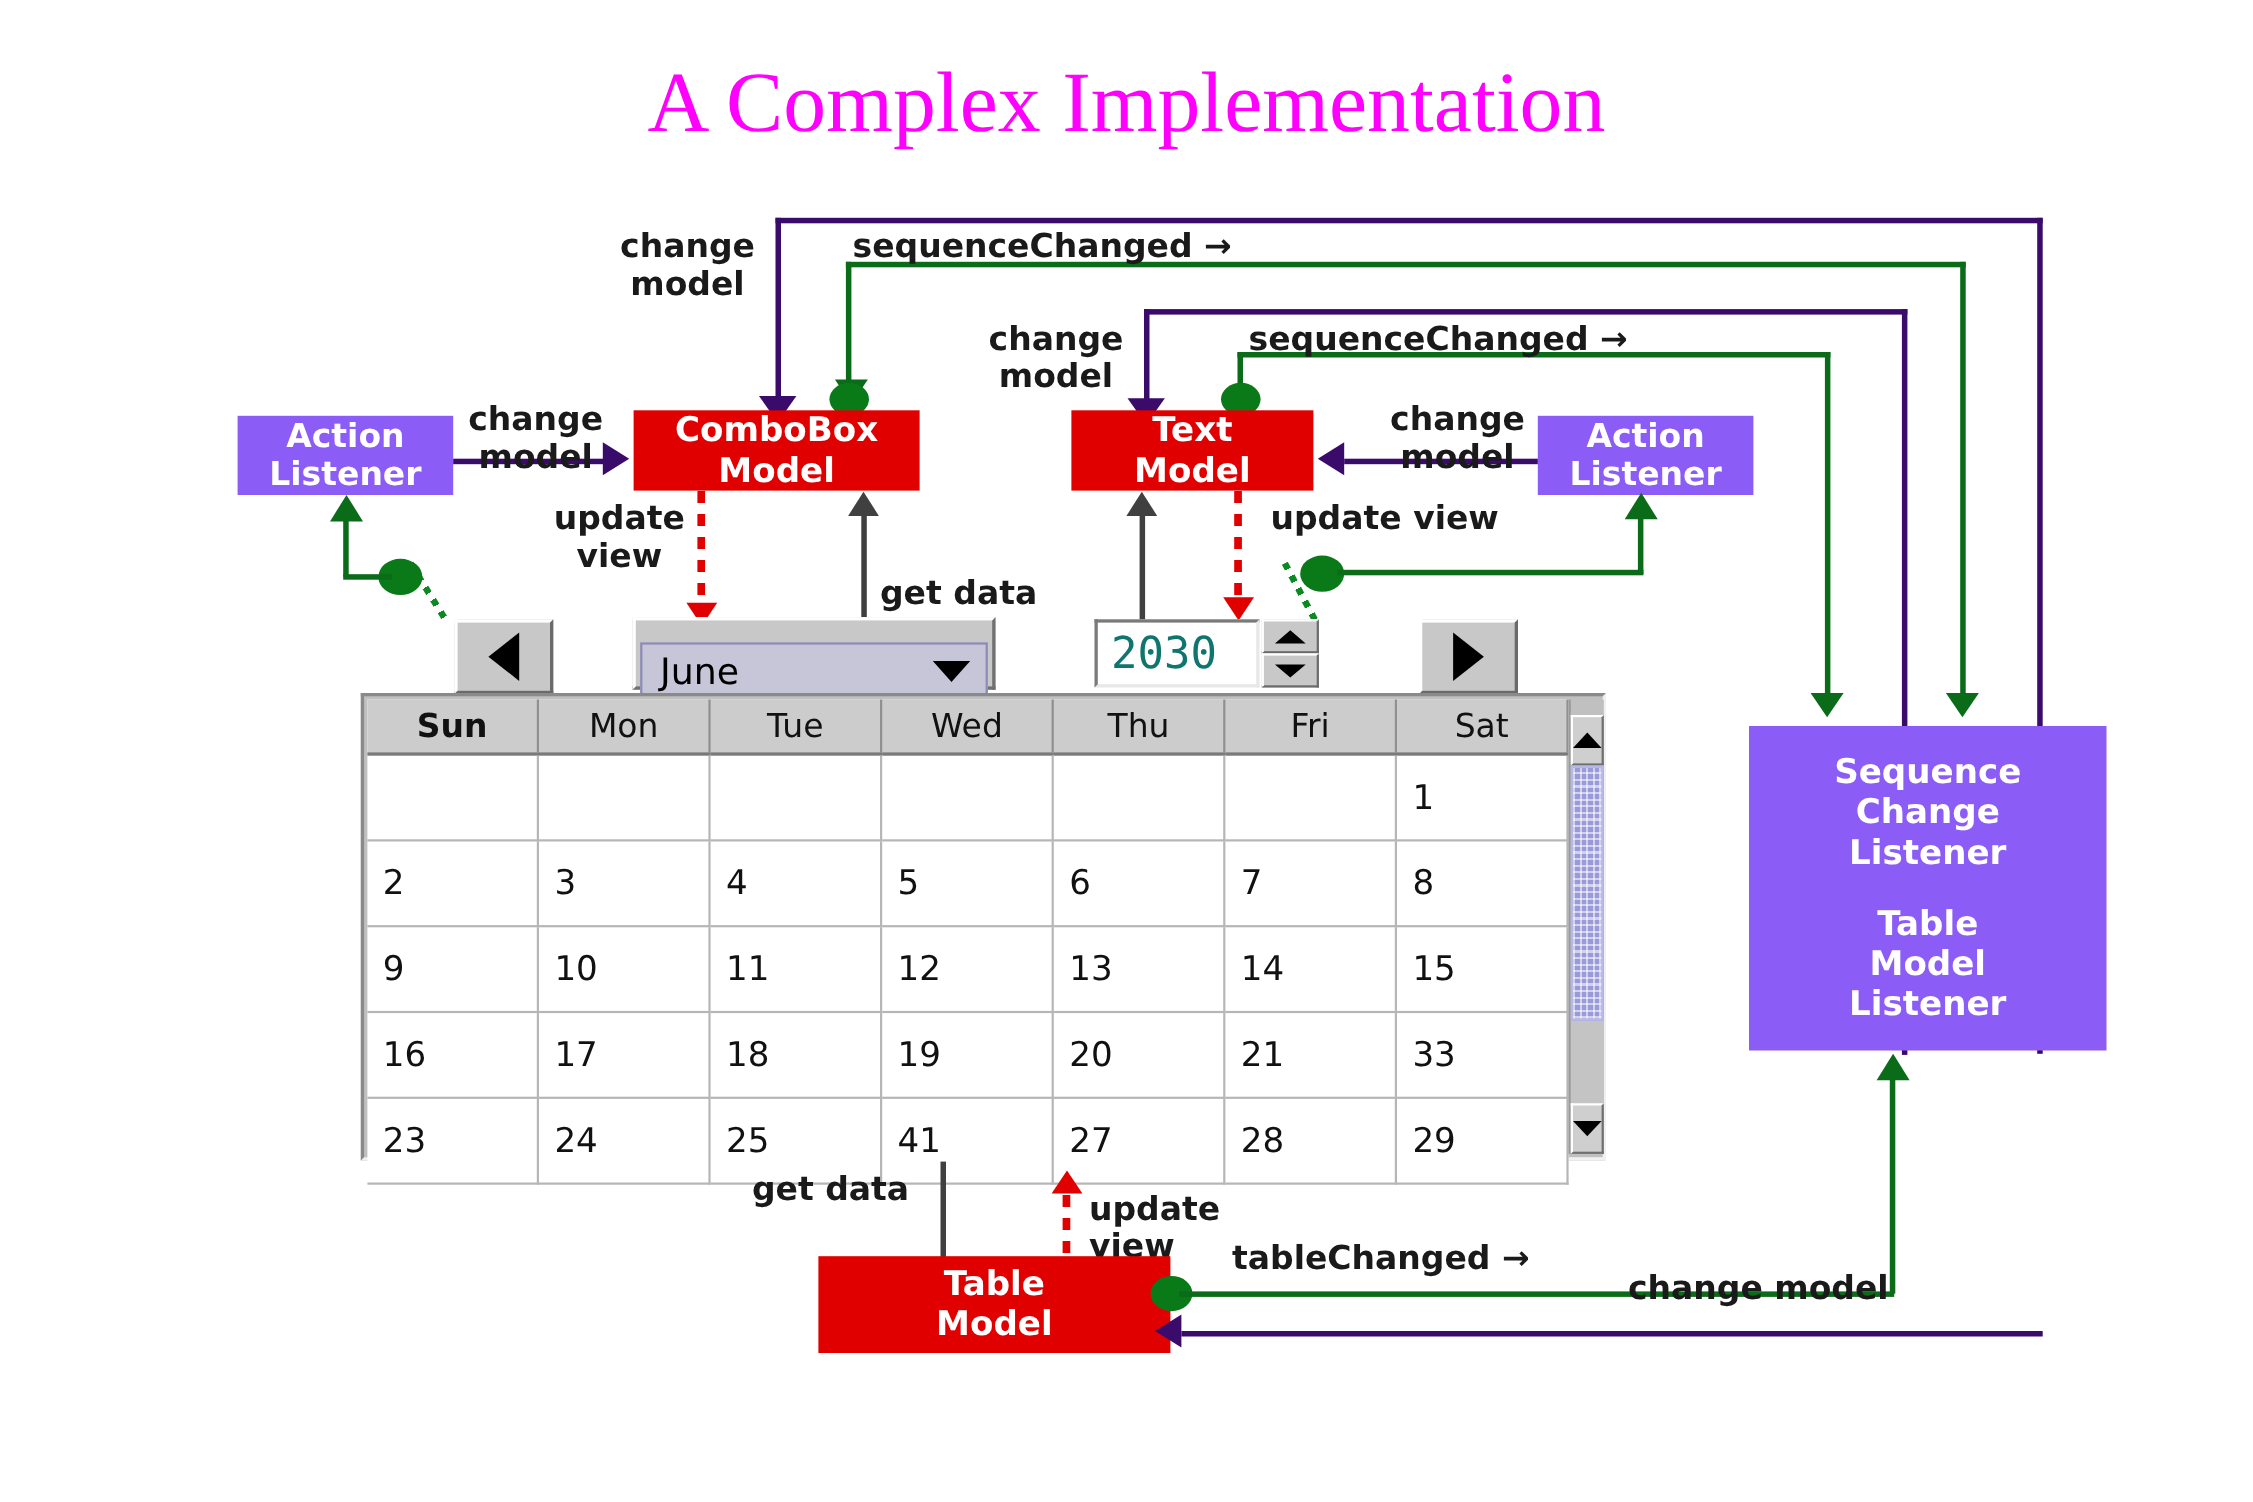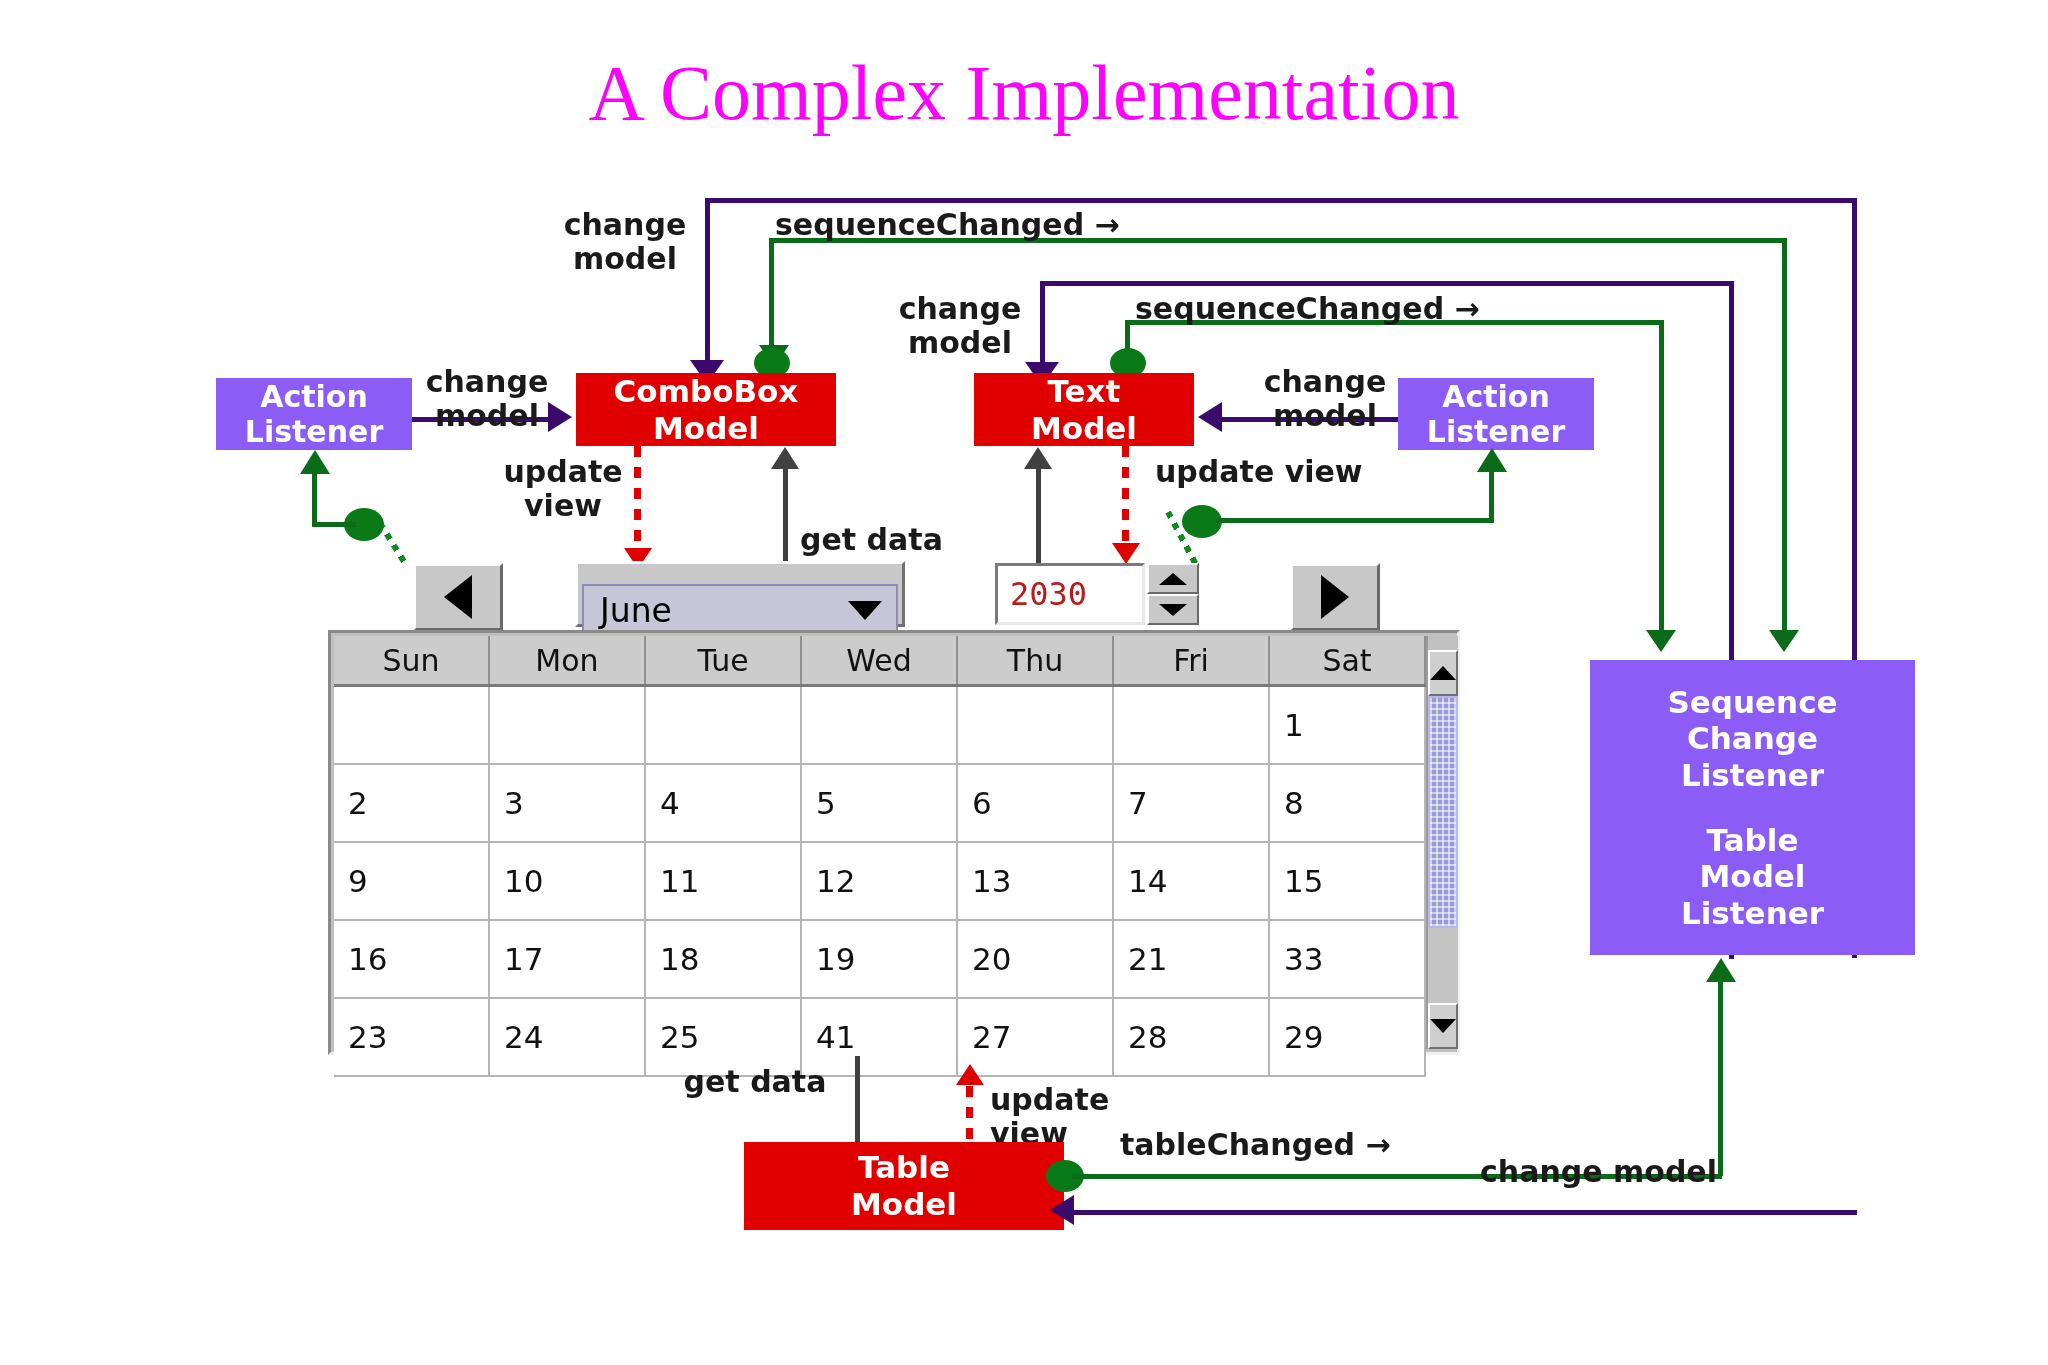--- a/index.html
+++ b/index.html
@@ -63,21 +63,21 @@
   .combo-in{width:100%;height:100%;box-sizing:border-box;background:#c6c6d8;
          border:2px solid #8b8bb5;display:flex;align-items:center;
          justify-content:space-between;padding:0 14px 0 16px;margin-top:16px;}
   .combo-txt{font-family:"DejaVu Sans",sans-serif;font-size:33px;color:#000;font-weight:normal;}
   .combo-ar{width:0;height:0;border-left:17px solid transparent;border-right:17px solid transparent;border-top:19px solid #000;}
 
   .spin{position:absolute;display:flex;}
   .spin-field{background:#ffffff;border-top:3px solid #7a7a7a;border-left:3px solid #7a7a7a;
        border-right:3px solid #e8e8e8;border-bottom:3px solid #e8e8e8;
        display:flex;align-items:center;padding-left:12px;box-sizing:border-box;}
-  .spin-txt{font-family:"DejaVu Sans Mono","DejaVu Sans",monospace;font-size:32px;color:#b91c1c;}
+  .spin-txt{font-family:"DejaVu Sans Mono","DejaVu Sans",monospace;font-size:40px;color:#0f766e;}
   .spin-btns{display:flex;flex-direction:column;margin-left:2px;}
   .spin-b{background:#c8c8c8;border-top:2px solid #ffffff;border-left:2px solid #ffffff;
        border-right:2px solid #6a6a6a;border-bottom:2px solid #6a6a6a;
        display:flex;align-items:center;justify-content:center;box-sizing:border-box;}
   .sp-up{width:0;height:0;border-left:14px solid transparent;border-right:14px solid transparent;border-bottom:12px solid #000;}
   .sp-dn{width:0;height:0;border-left:14px solid transparent;border-right:14px solid transparent;border-top:12px solid #000;}
 
   
   .tblwrap{position:absolute;background:#c0c0c0;
      border-top:3px solid #8a8a8a;border-left:3px solid #8a8a8a;
@@ -224,21 +224,21 @@
   </div>
 
   <div class="btn3d" style="left:1290px;top:563px;width:84px;height:62px;">
     <div class="arrow-r"></div>
   </div>
 
   <div class="tblwrap" style="left:328px;top:630px;width:1132px;height:425px;">
     <table class="tbl" style="width:1066px;">
       <thead>
         <tr>
-          <th style="width:152px;">Sun</th>
+          <th style="width:152px;font-weight:bold;">Sun</th>
           <th style="width:152px;">Mon</th>
           <th style="width:152px;">Tue</th>
           <th style="width:152px;">Wed</th>
           <th style="width:152px;margin-left:32px;">Thu</th>
           <th style="width:152px;">Fri</th>
           <th style="width:152px;">Sat</th>
         </tr>
       </thead>
       <tbody>
         <tr>

